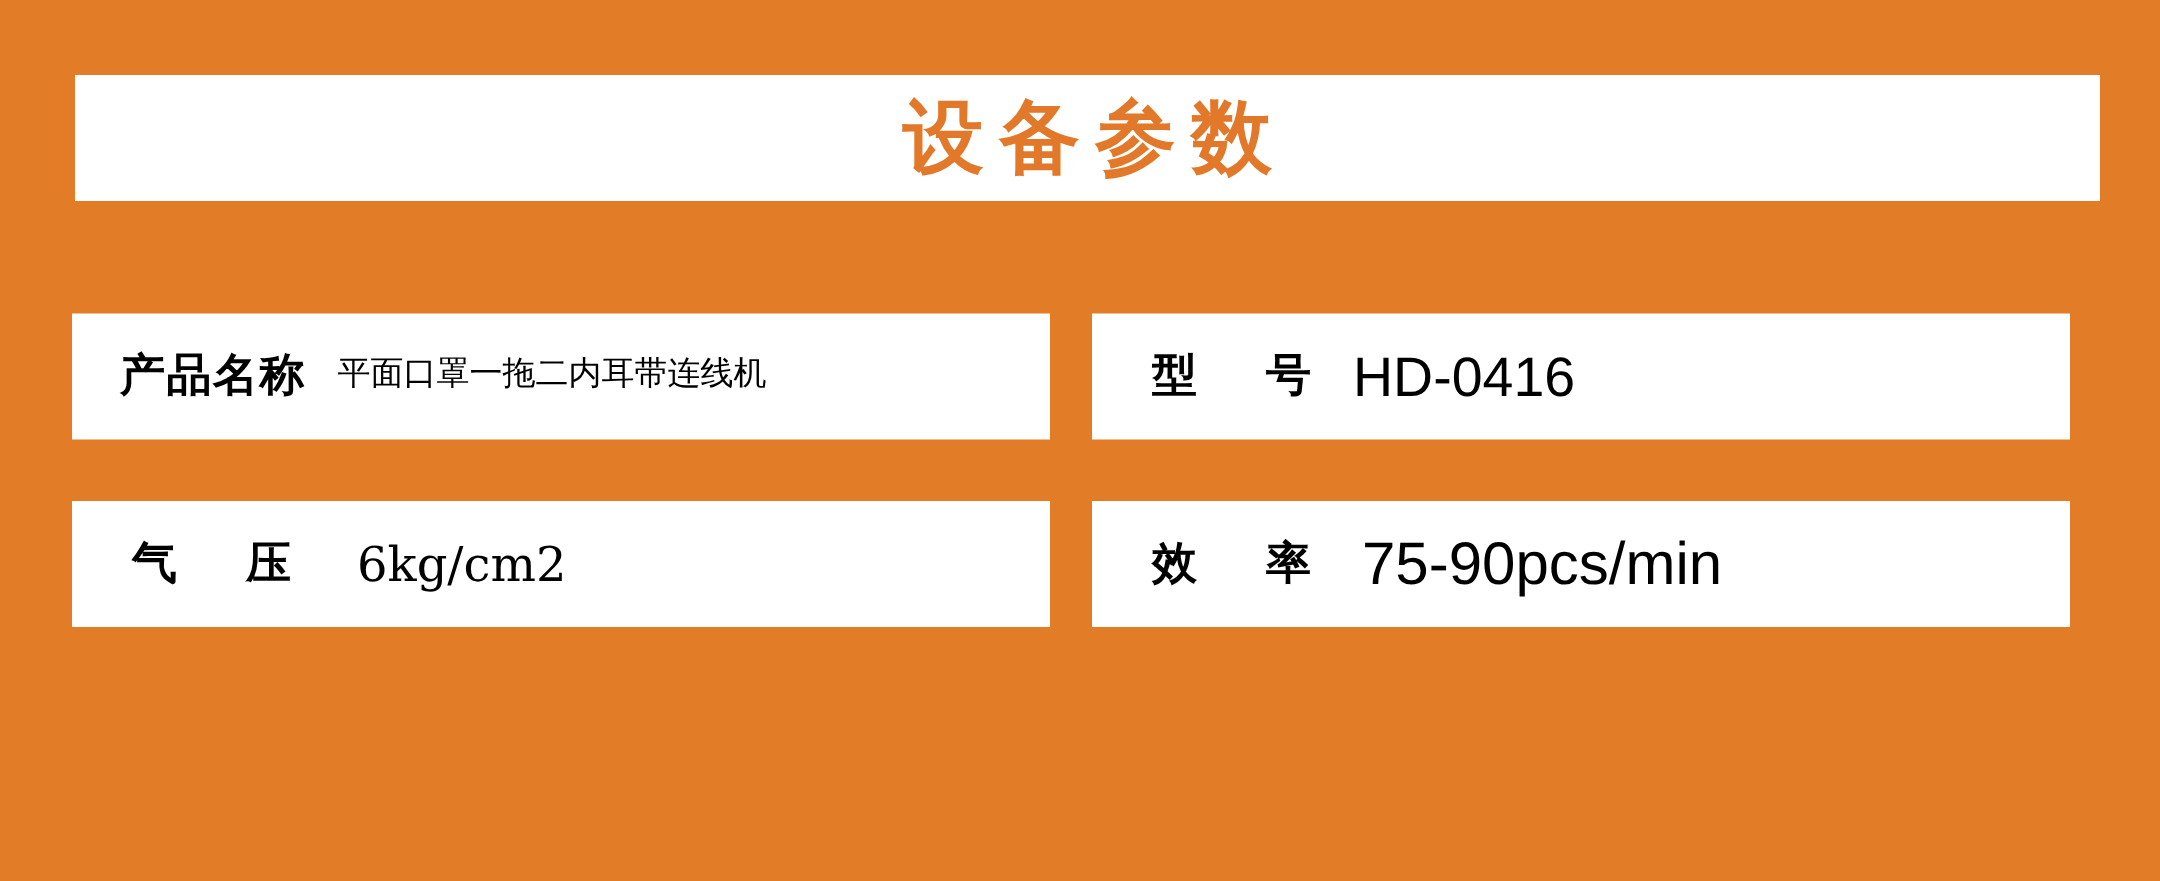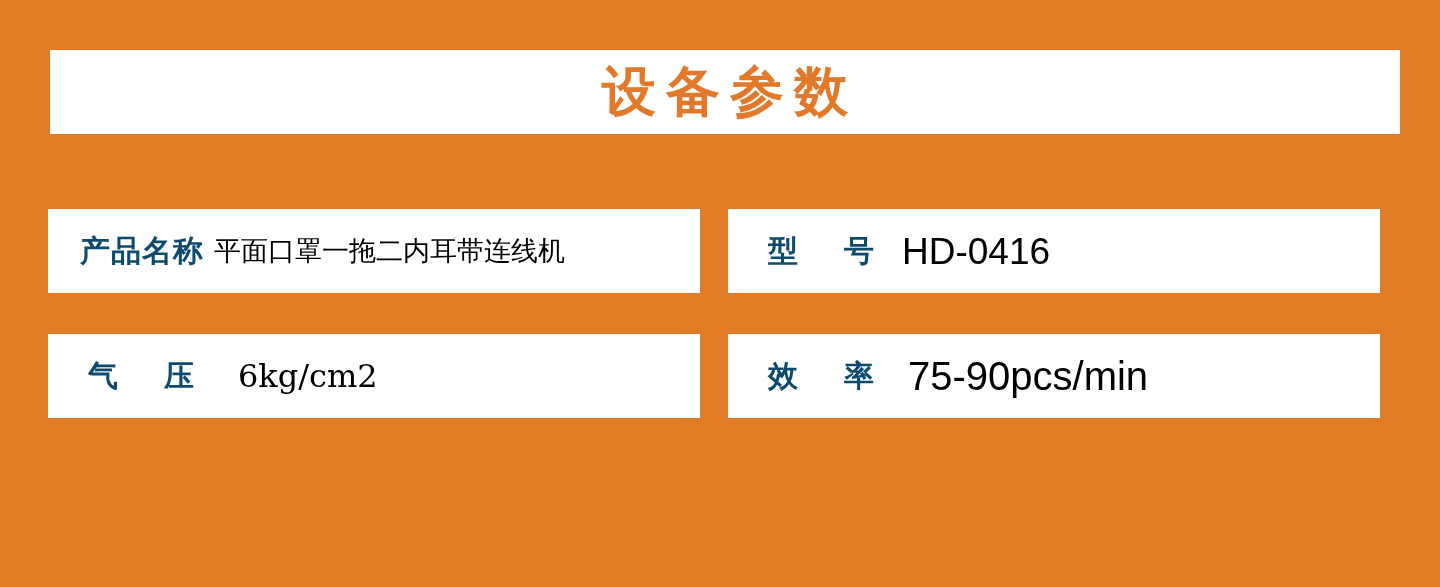--- a/index.html
+++ b/index.html
@@ -72,21 +72,21 @@
     box-sizing: border-box;
     display: flex;
     align-items: center;
     white-space: nowrap;
     overflow: hidden;
   }
   .param-cell.left  { left: 0px;   width: 652px; }
   .param-cell.right { left: 680px; width: 652px; }
 
   .param-label {
-    color: #0c4a6e;
+    color: #000000;
     font-weight: bold;
     font-size: 30px;
     line-height: 1;
     font-family: "DejaVu Sans", "Liberation Sans", sans-serif;
     flex: none;
   }
   
   .param-label.spaced {
     letter-spacing: 46px;
     margin-left: 40px;
@@ -97,23 +97,23 @@
     margin-left: 32px;
     margin-right: 6px;
   }
 
   .param-value {
     color: #000000;
     flex: none;
     line-height: 1;
   }
   .param-value.cjk {
-    font-size: 27px;
-    font-family: Liberation Serif, serif;
-    margin-left: 4px;
+    font-size: 22px;
+    font-family: Liberation Mono, monospace;
+    margin-left: 15px;
   }
   .param-value.mono-ish {
     font-size: 37px;
     font-family: Liberation Sans, sans-serif;
     margin-left: 12px;
     letter-spacing: 0px;
   }
   .param-value.sans-big {
     font-size: 40px;
     font-family: "Liberation Sans", "DejaVu Sans", sans-serif;

